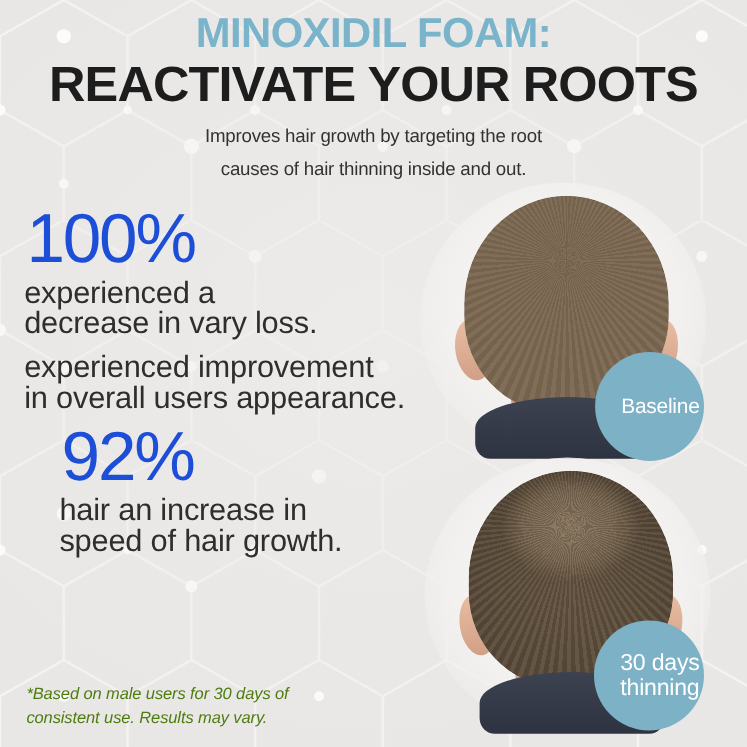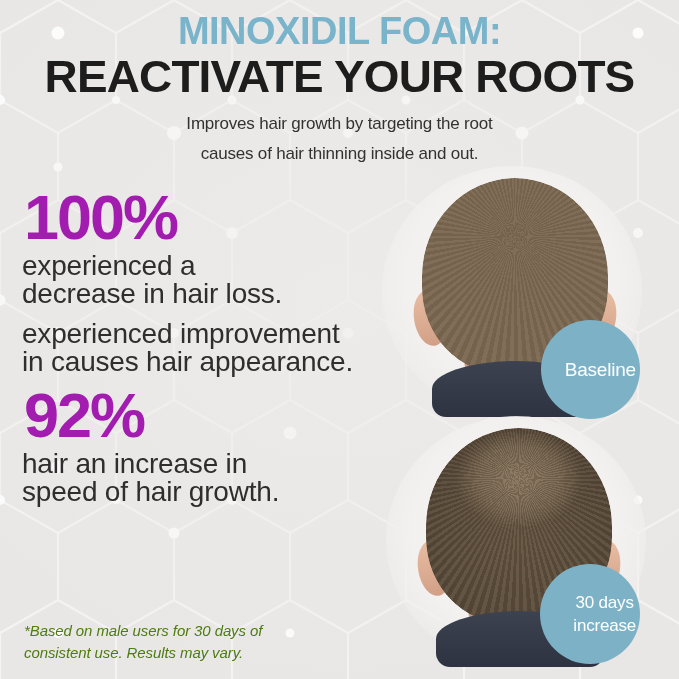--- a/index.html
+++ b/index.html
@@ -73,39 +73,39 @@
   
   #stats {
     position: absolute;
     left: 22px;
     top: 186px;
     width: 370px;
     z-index: 4;
   }
   .stat-block { margin-bottom: 10px; }
   .stat-number {
-    color: #a21caf;
+    color: #1d4ed8;
     font-size: 63px;
     line-height: 63px;
-    font-weight: bold;
+    font-weight: normal;
     letter-spacing: -2px;
     margin: 0 0 3px 2px;
   }
   .stat-caption {
     color: #2f2d2e;
     font-size: 28px;
     line-height: 28px;
     font-weight: 400;
     letter-spacing: -0.2px;
     margin: 0;
   }
   .stat-caption .cap-line { display: block; }
   #block-100 { margin-bottom: 12px; }
   #block-85  { margin-bottom: 8px; }
-  #block-92  { margin-bottom: 0; }
+  #block-92  { margin-bottom: 0; margin-left: 32px; }
 
   #footnote {
     position: absolute;
     left: 24px;
     top: 620px;
     width: 330px;
     z-index: 4;
     color: #4d7c0f;
     font-size: 15px;
     line-height: 22px;
@@ -245,21 +245,21 @@
     width: 99px;
     height: 99px;
     font-size: 19px;
     line-height: 23px;
   }
   #badge-30days {
     left: 540px;
     top: 564px;
     width: 100px;
     height: 100px;
-    font-size: 17px;
+    font-size: 21px;
     line-height: 23px;
   }
   .badge-text { display: block; padding: 0 4px; }
   .badge-text .badge-line { display: block; }
 </style>
 </head>
 <body>
 
 <div id="poster">
 
@@ -323,28 +323,28 @@
       <span class="sub-line">causes of hair thinning inside and out.</span>
     </div>
   </div>
 
   <div id="stats">
 
     <div class="stat-block" id="block-100">
       <div class="stat-number">100%</div>
       <div class="stat-caption">
         <span class="cap-line">experienced a</span>
-        <span class="cap-line">decrease in hair loss.</span>
+        <span class="cap-line">decrease in vary loss.</span>
       </div>
     </div>
 
     <div class="stat-block" id="block-85">
       <div class="stat-caption">
         <span class="cap-line">experienced improvement</span>
-        <span class="cap-line">in causes hair appearance.</span>
+        <span class="cap-line">in overall users appearance.</span>
       </div>
     </div>
 
     <div class="stat-block" id="block-92">
       <div class="stat-number">92%</div>
       <div class="stat-caption">
         <span class="cap-line">hair an increase in</span>
         <span class="cap-line">speed of hair growth.</span>
       </div>
     </div>
@@ -388,17 +388,17 @@
 
   <div class="badge" id="badge-baseline">
     <span class="badge-text">
       <span class="badge-line">Baseline</span>
     </span>
   </div>
 
   <div class="badge" id="badge-30days">
     <span class="badge-text">
       <span class="badge-line">30 days</span>
-      <span class="badge-line">increase</span>
+      <span class="badge-line">thinning</span>
     </span>
   </div>
 
 </div>
 
 </body></html>

